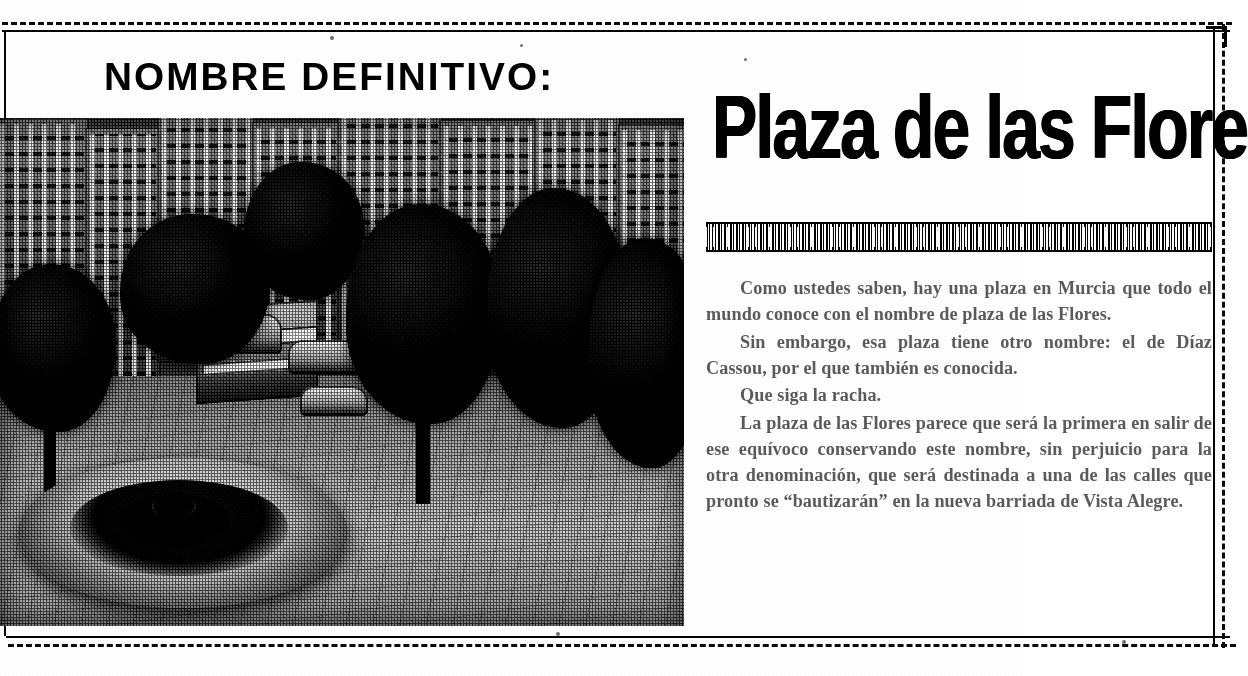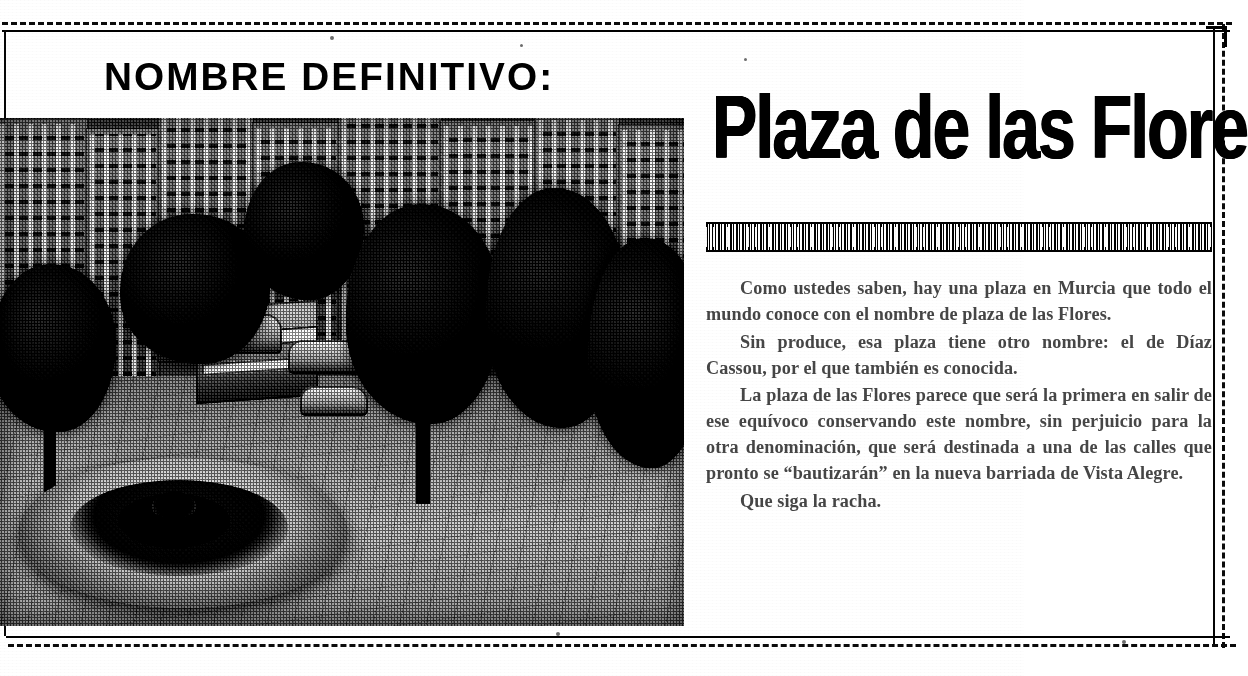--- a/index.html
+++ b/index.html
@@ -261,21 +261,21 @@
     position:absolute; inset:0;
     box-shadow: inset 0 0 30px rgba(0,0,0,.45);
   }
 
   
   .article {
     position: absolute;
     left: 706px;
     top: 276px;
     width: 506px;
-    color: #1d4ed8;
+    color: #0f766e;
     font-family: "Liberation Serif", serif;
     font-size: 18.2px;
     line-height: 1.42;
     text-align: justify;
     letter-spacing: .1px;
     font-weight: 600;
   }
   .article p {
     margin: 0 0 2px 0;
     text-indent: 34px;
@@ -347,23 +347,23 @@
     <div class="fountain-core"></div>
     <div class="fountain-jet"></div>
 
     <div class="halftone"></div>
     <div class="grain"></div>
     <div class="photo-edge"></div>
   </div>
 
   <div class="article">
     <p>Como ustedes saben, hay una plaza en Murcia que todo el mundo conoce con el nombre de plaza de las Flores.</p>
-    <p>Sin produce, esa plaza tiene otro nombre: el de Díaz Cassou, por el que también es conocida.</p>
+    <p>Sin embargo, esa plaza tiene otro nombre: el de Díaz Cassou, por el que también es conocida.</p>
+    <p>Que siga la racha.</p>
     <p>La plaza de las Flores parece que será la primera en salir de ese equívoco conservando este nombre, sin perjuicio para la otra denominación, que será destinada a una de las calles que pronto se “bautizarán” en la nueva barriada de Vista Alegre.</p>
-    <p>Que siga la racha.</p>
   </div>
 
   <div class="speck" style="left:330px; top:36px;  width:4px; height:4px;"></div>
   <div class="speck" style="left:520px; top:44px;  width:3px; height:3px;"></div>
   <div class="speck" style="left:556px; top:632px; width:4px; height:4px;"></div>
   <div class="speck" style="left:744px; top:58px;  width:3px; height:3px;"></div>
   <div class="speck" style="left:1122px; top:640px; width:4px; height:4px;"></div>
 
 </div>
 

